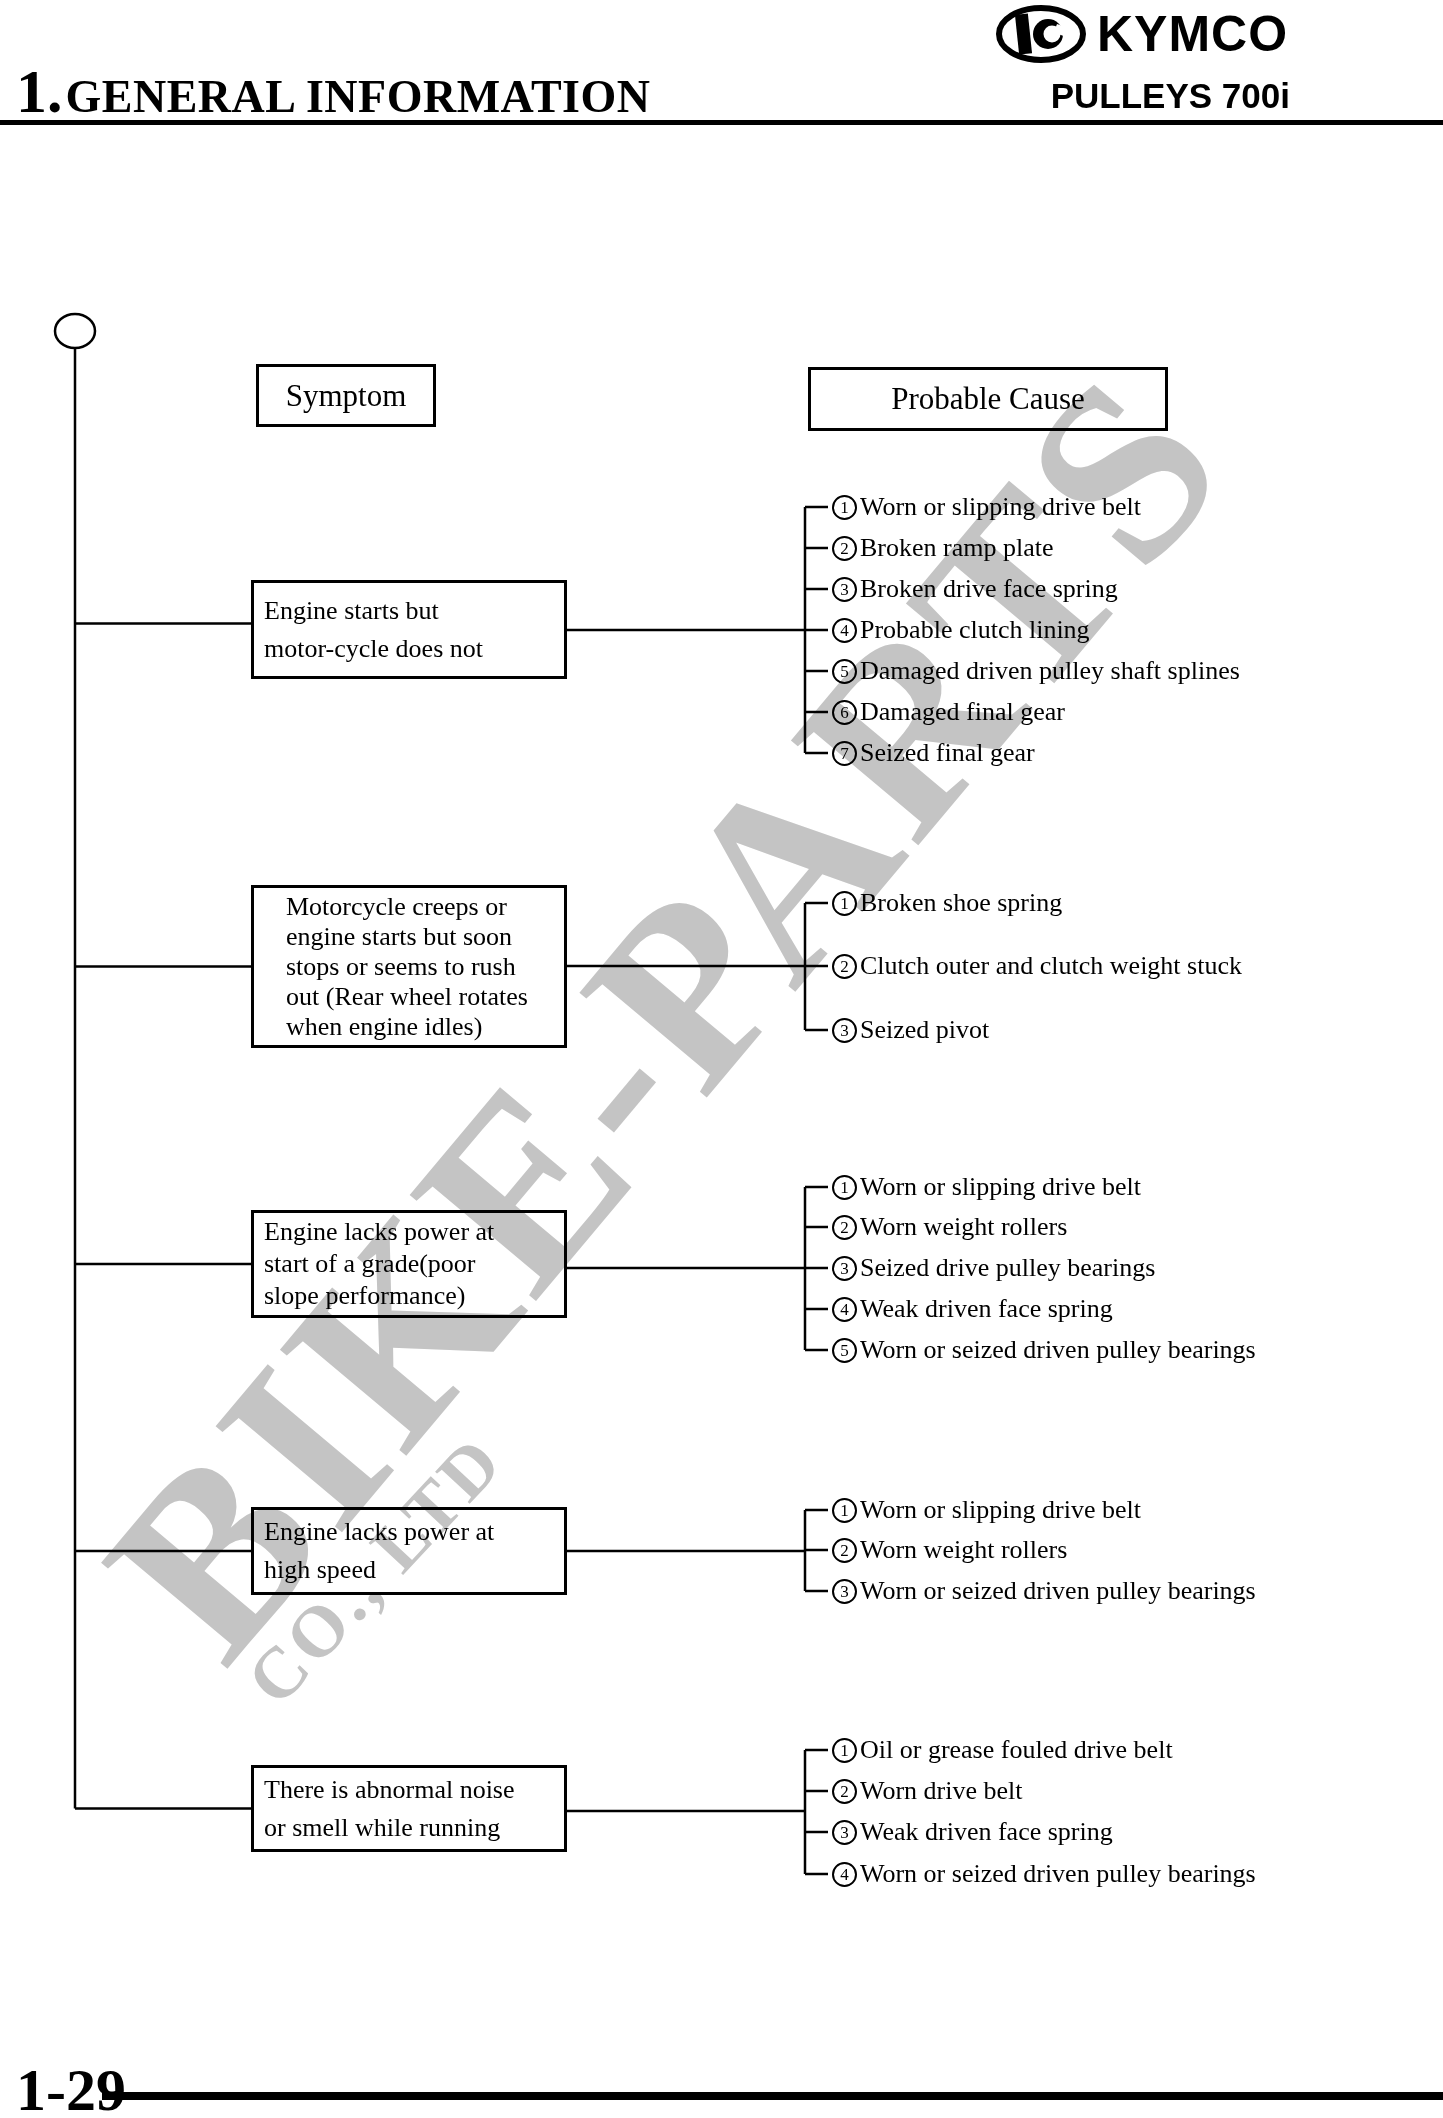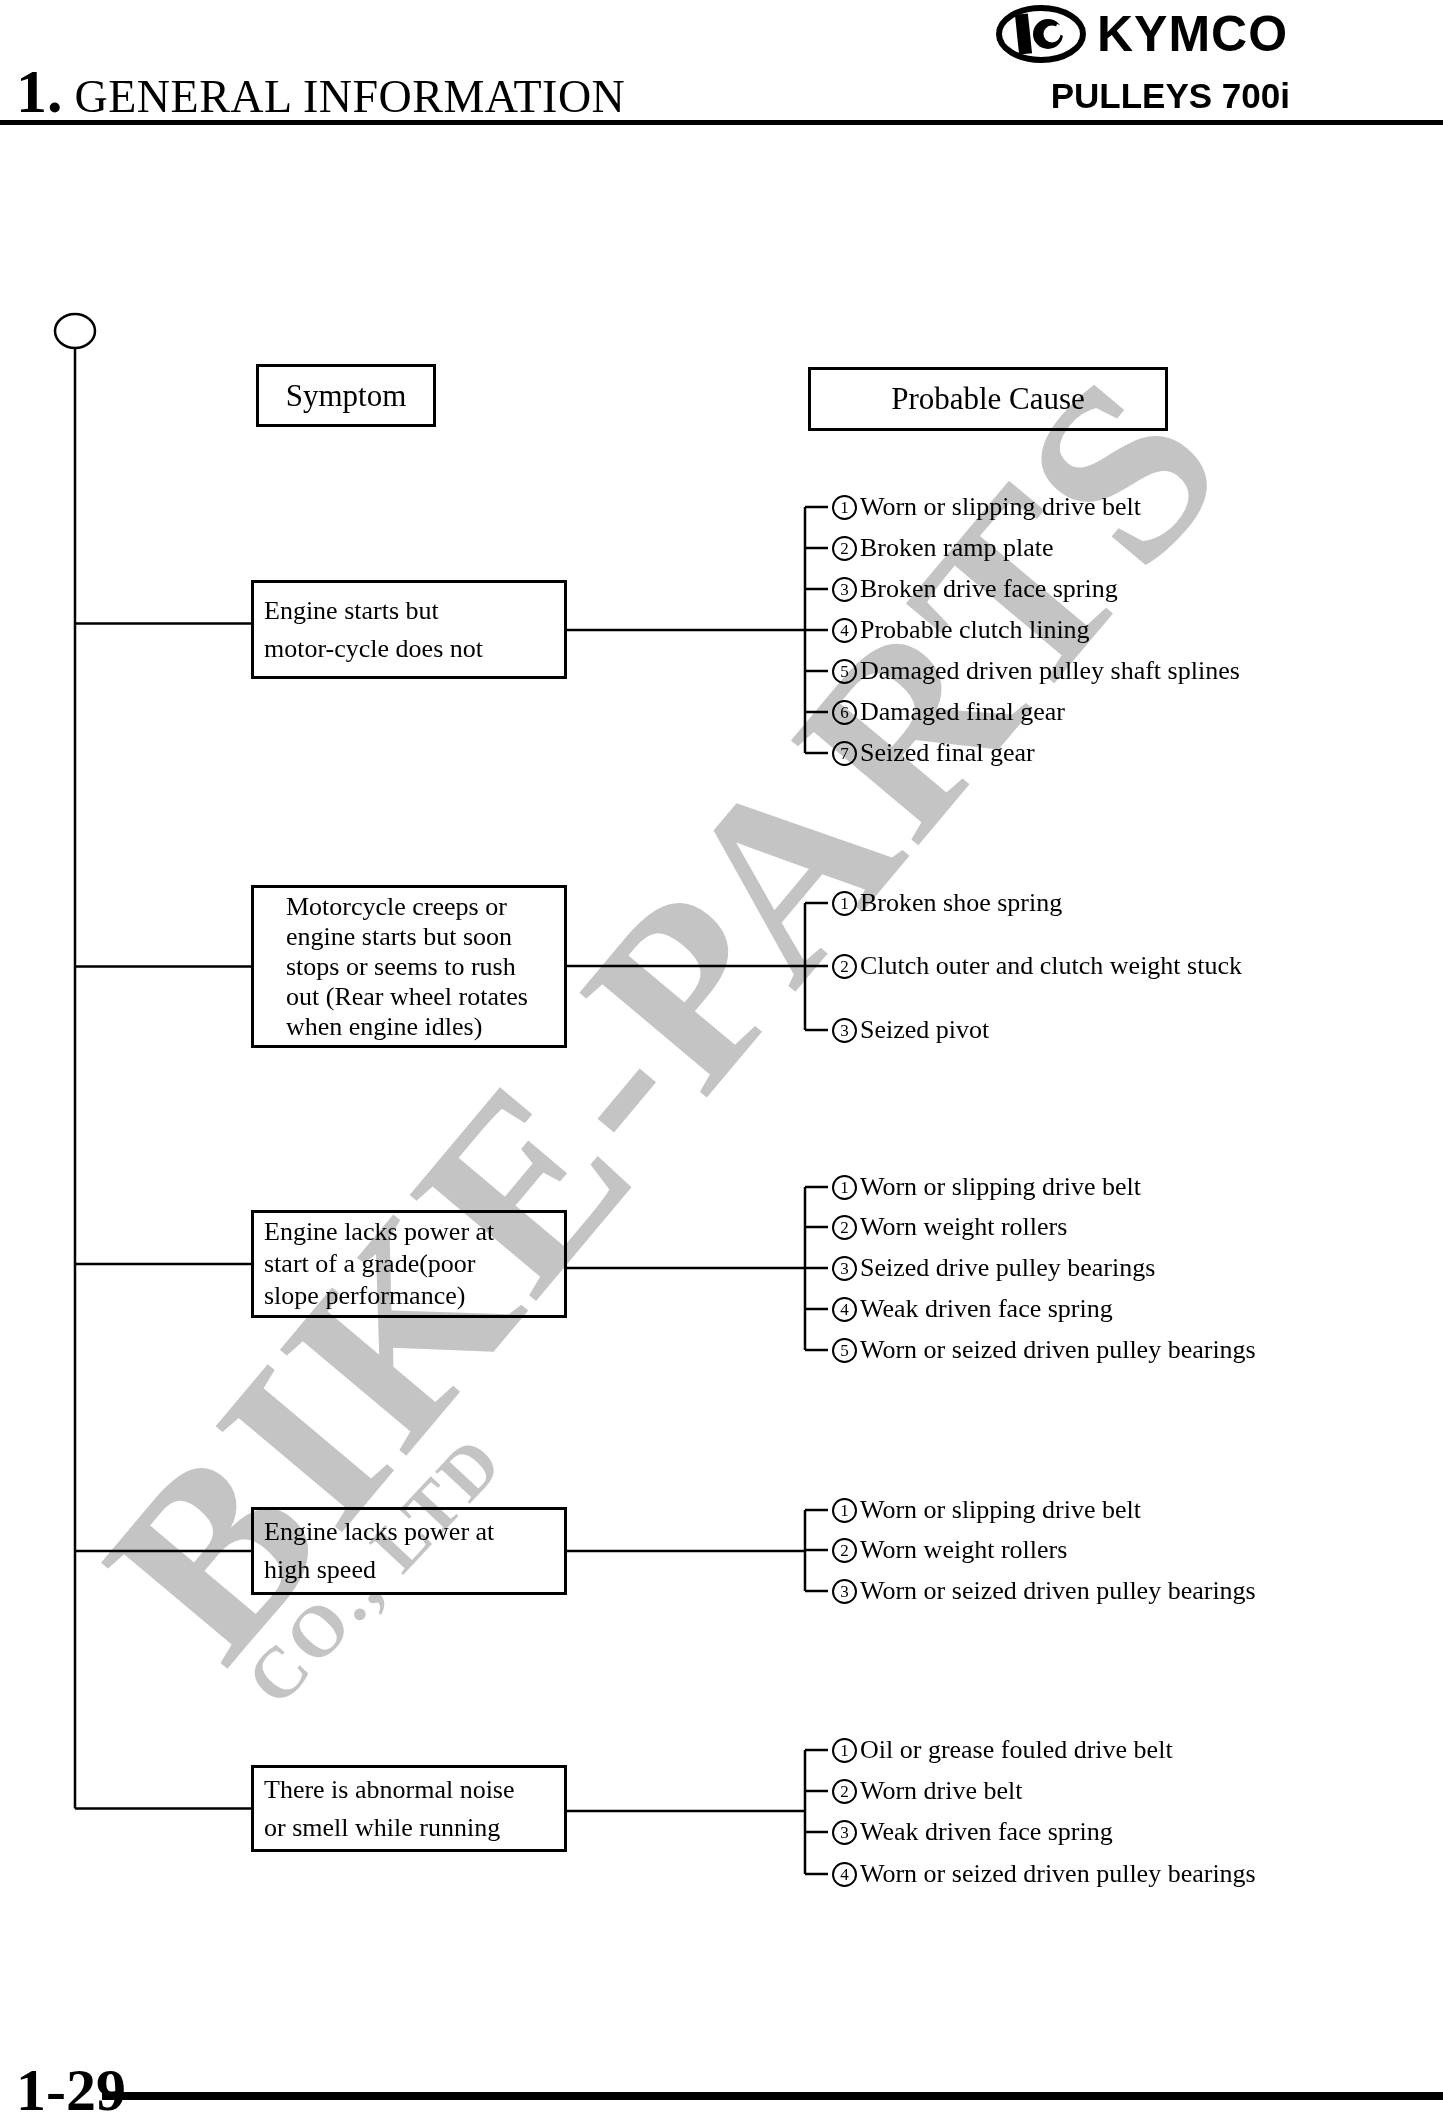--- a/index.html
+++ b/index.html
@@ -13,21 +13,21 @@
           text-align:center;font-size:72px;font-weight:bold;letter-spacing:4px;color:#c4c4c4;
           transform:rotate(-47deg);white-space:nowrap;z-index:1;}
   
   .brand-row{position:absolute;left:995px;top:4px;display:flex;align-items:center;gap:10px;z-index:2;}
   .brand-word{font-family:"Liberation Sans","DejaVu Sans",sans-serif;font-weight:bold;
               font-size:50px;letter-spacing:1px;}
   .model{position:absolute;right:153px;top:76px;font-family:"Liberation Sans","DejaVu Sans",sans-serif;
          font-weight:bold;font-size:35px;z-index:2;}
   .chapter{position:absolute;left:16px;top:56px;z-index:2;white-space:nowrap;}
   .chnum{font-size:62px;font-weight:bold;}
-  .chtitle{font-size:46px;font-weight:normal;margin-left:12px;letter-spacing:0.5px;}
+  .chtitle{font-size:46px;font-weight:bold;margin-left:3px;letter-spacing:0.5px;}
   .title-rule{position:absolute;left:0;top:120px;width:1443px;height:5px;background:#000;z-index:2;}
   .section-title{position:absolute;left:58px;top:243px;font-size:34px;font-weight:bold;
                  letter-spacing:0.5px;z-index:2;}
   
   #flow-svg{position:absolute;left:0;top:0;z-index:2;}
   .hdr-box{position:absolute;border:3px solid #000;box-sizing:border-box;display:flex;
            align-items:center;justify-content:center;font-size:31px;z-index:3;}
   .symptom-box{position:absolute;border:3px solid #000;box-sizing:border-box;display:flex;
                flex-direction:column;justify-content:center;padding-left:10px;padding-right:4px;
                font-size:26px;white-space:pre-line;z-index:3;}

